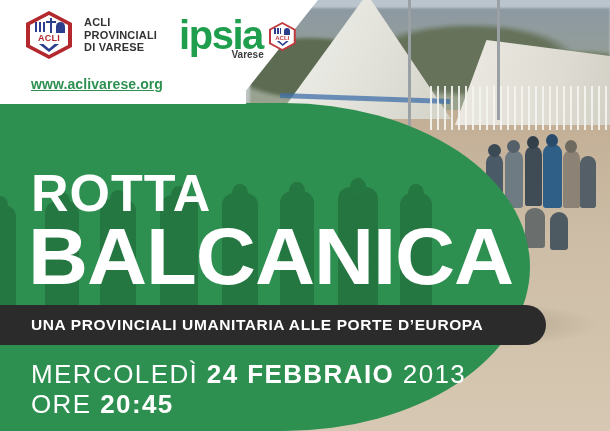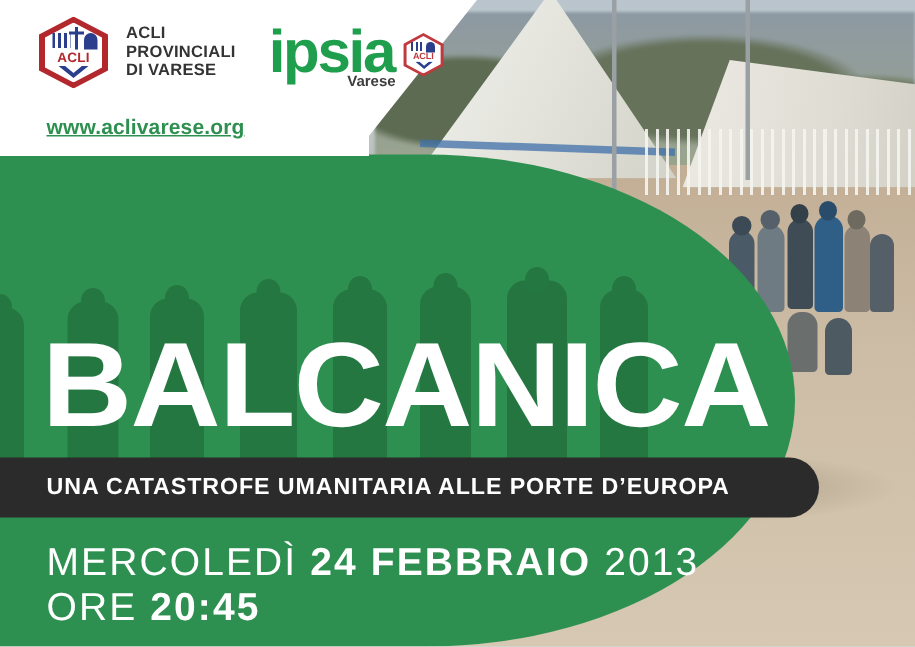--- a/index.html
+++ b/index.html
@@ -432,24 +432,25 @@
         <div class="b-bars"></div>
         <div class="b-arch"></div>
         <div class="b-word">ACLI</div>
         <div class="b-chev"></div>
       </div>
     </div>
   </div>
 
   <div class="website">www.aclivarese.org</div>
 
+  <div class="title-rotta">ROTTA</div>
   <div class="title-balcanica">BALCANICA</div>
 
   <div class="subtitle-band">
-    <div class="subtitle-text">UNA CATASTROFE UMANITARIA ALLE PORTE D’EUROPA</div>
+    <div class="subtitle-text">UNA PROVINCIALI UMANITARIA ALLE PORTE D’EUROPA</div>
   </div>
 
   <div class="date-block">
     <div class="date-line">
       <span>MERCOLEDÌ</span>
       <span class="bold">24 FEBBRAIO</span>
       <span>2013</span>
     </div>
     <div class="date-line">
       <span>ORE</span>

